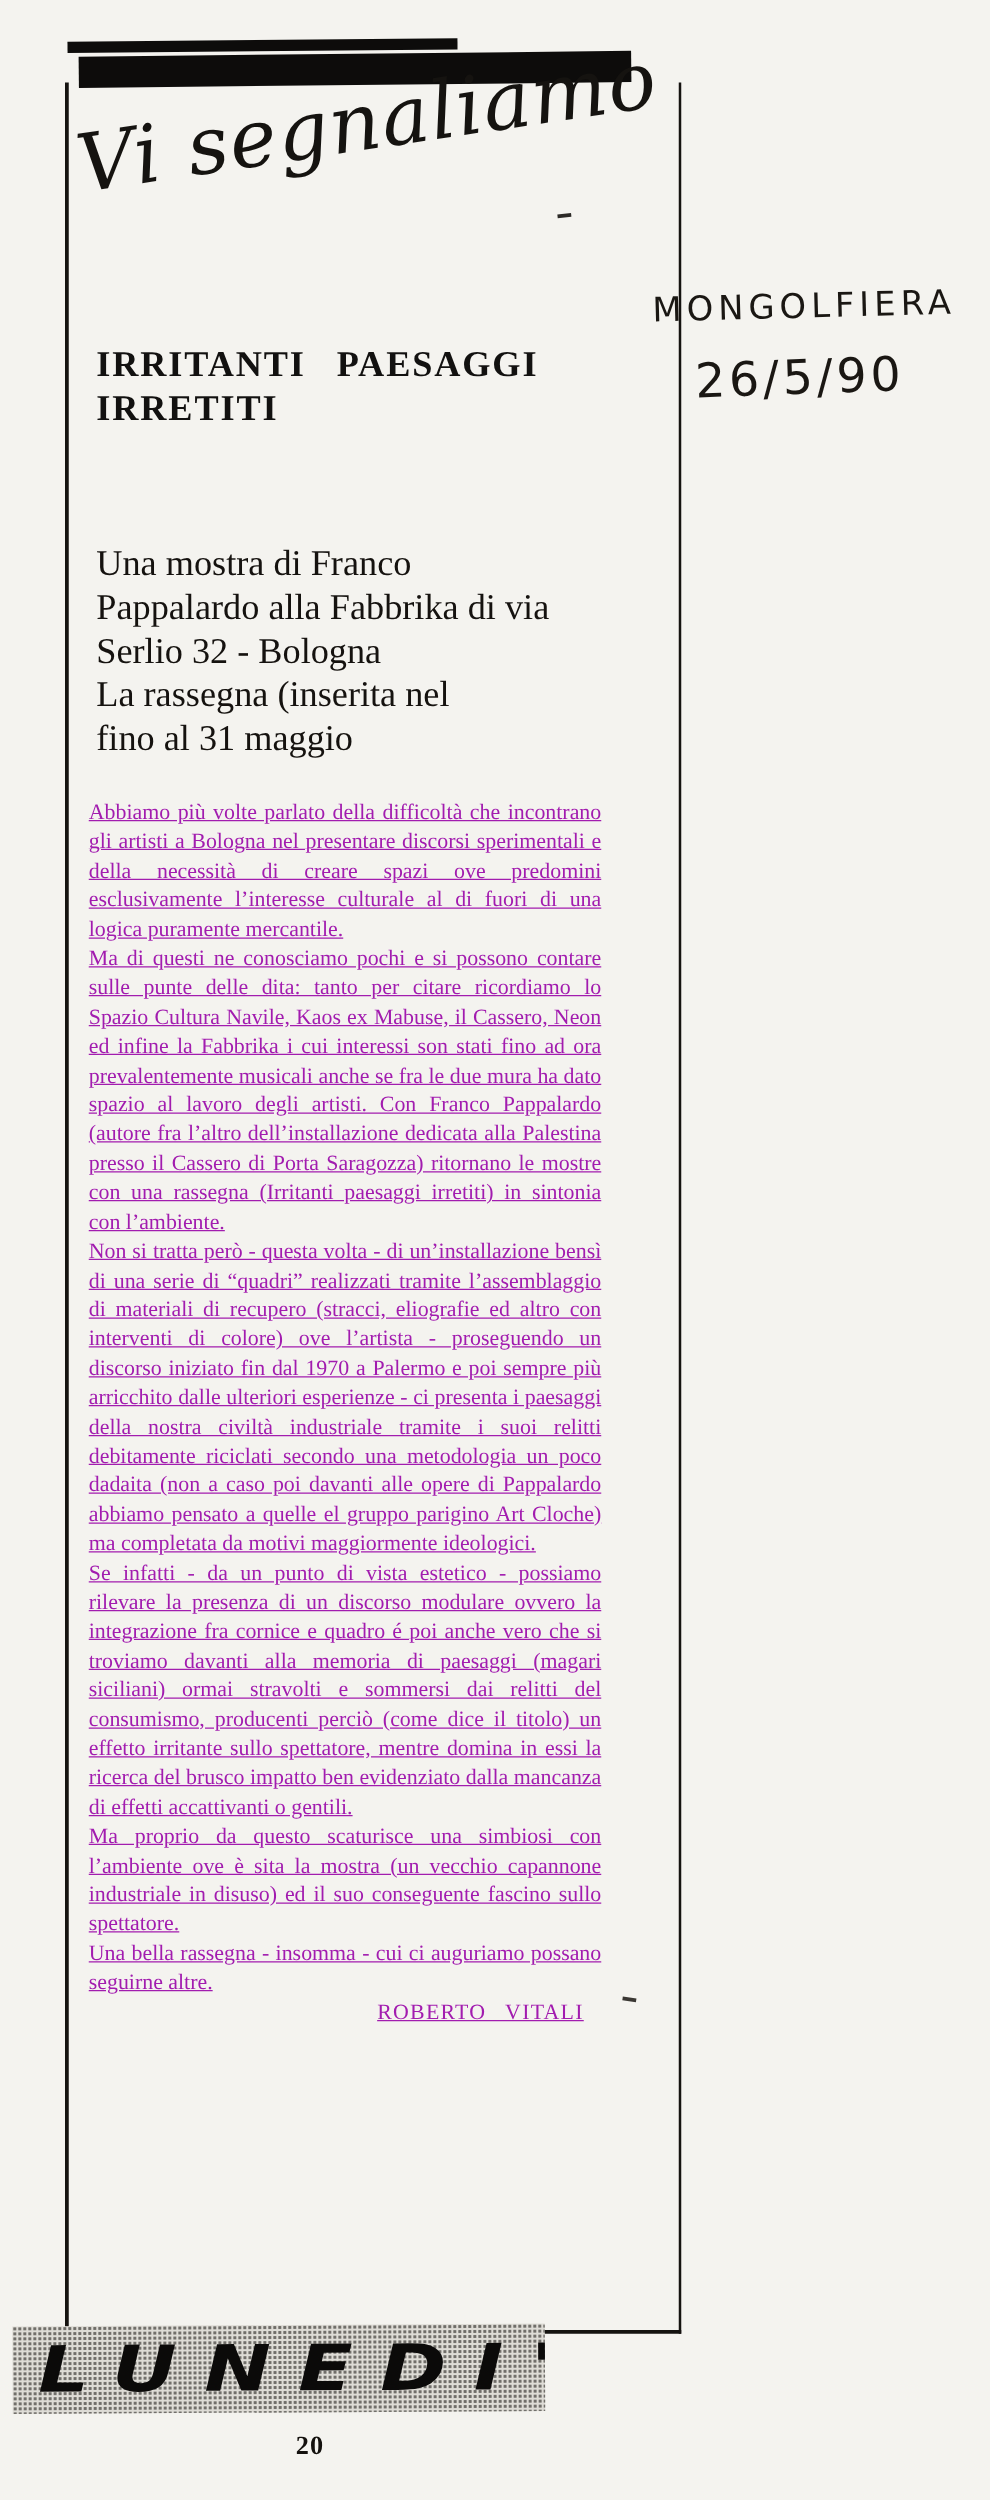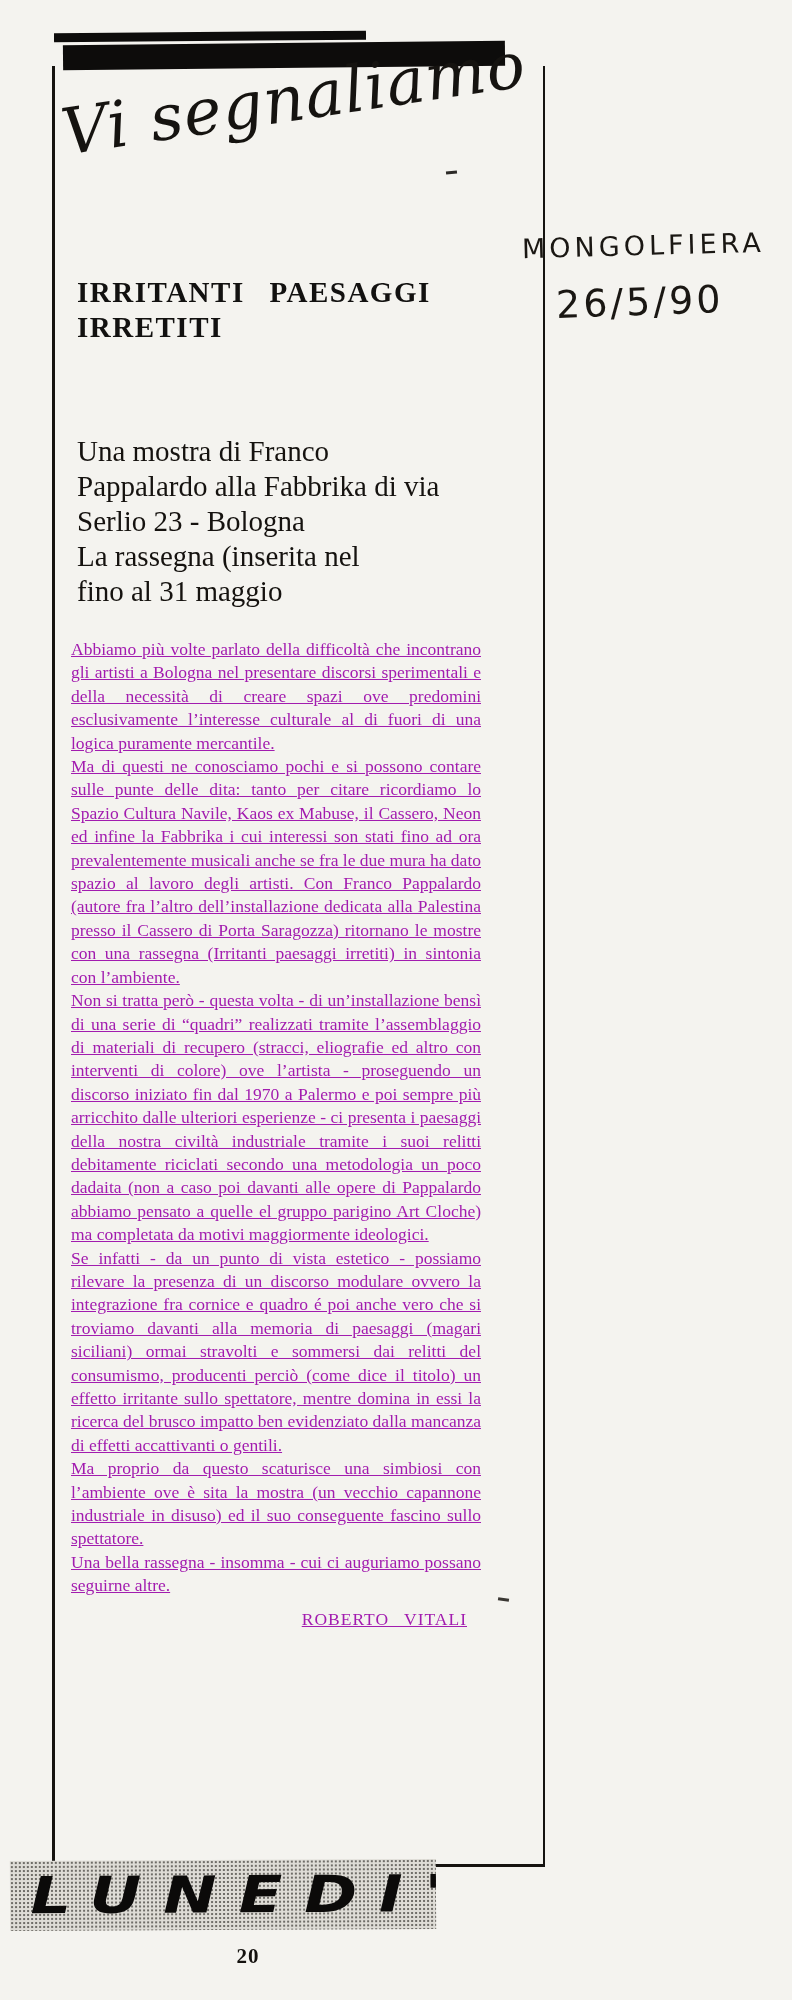--- a/index.html
+++ b/index.html
@@ -35,21 +35,21 @@
     position:absolute;left:22px;top:320px;width:400px;
     font-size:29px;line-height:35px;color:#15120f;margin-top:48px;
   }
   .standfirst p{margin:0;}
   .article-body{
     position:absolute;left:16px;top:572px;width:410px;
     font-size:17.5px;line-height:23.4px;text-align:justify;color:#a21caf;text-decoration:underline;
   }
   .article-body p{margin:0;}
   .byline{
-    margin-top:10px;text-align:right;padding-right:14px;
+    text-align:right;padding-right:14px;
     font-size:17.5px;letter-spacing:1px;word-spacing:10px;font-weight:500;
   }
   
   .stray-dash-a{position:absolute;left:446px;top:171px;width:11px;height:3px;background:#2c2a27;transform:rotate(-6deg);}
   .stray-dash-b{position:absolute;left:498px;top:1598px;width:11px;height:3px;background:#3a3733;transform:rotate(8deg);}
   
   .hand{font-family:"DejaVu Sans", sans-serif;color:#1a1713;}
   .note-name{
     position:absolute;left:522px;top:230px;
     font-size:27px;letter-spacing:4px;transform:rotate(-1.5deg);
@@ -92,21 +92,21 @@
 
   <div class="clip">
 
     <h1 class="headline"><span>IRRITANTI PAESAGGI</span><br>
       <span>IRRETITI</span>
     </h1>
 
     <div class="standfirst">
         <p>Una mostra di Franco</p>
         <p>Pappalardo alla Fabbrika di via</p>
-        <p>Serlio 23 - Bologna</p>
+        <p>Serlio 32 - Bologna</p>
         <p>La rassegna (inserita nel</p>
         <p>fino al 31 maggio</p>
       </div>
 
     <div class="article-body">
     <p>Abbiamo più volte parlato della difficoltà che incontrano gli artisti a Bologna nel presentare discorsi sperimentali e della necessità di creare spazi ove predomini esclusivamente l’interesse culturale al di fuori di una logica puramente mercantile.</p>
         <p>Ma di questi ne conosciamo pochi e si possono contare sulle punte delle dita: tanto per citare ricordiamo lo Spazio Cultura Navile, Kaos ex Mabuse, il Cassero, Neon ed infine la Fabbrika i cui interessi son stati fino ad ora prevalentemente musicali anche se fra le due mura ha dato spazio al lavoro degli artisti. Con Franco Pappalardo (autore fra l’altro dell’installazione dedicata alla Palestina presso il Cassero di Porta Saragozza) ritornano le mostre con una rassegna (Irritanti paesaggi irretiti) in sintonia con l’ambiente.</p>
         <p>Non si tratta però - questa volta - di un’installazione bensì di una serie di “quadri” realizzati tramite l’assemblaggio di materiali di recupero (stracci, eliografie ed altro con interventi di colore) ove l’artista - proseguendo un discorso iniziato fin dal 1970 a Palermo e poi sempre più arricchito dalle ulteriori esperienze - ci presenta i paesaggi della nostra civiltà industriale tramite i suoi relitti debitamente riciclati secondo una metodologia un poco dadaita (non a caso poi davanti alle opere di Pappalardo abbiamo pensato a quelle el gruppo parigino Art Cloche) ma completata da motivi maggiormente ideologici.</p>
         <p>Se infatti - da un punto di vista estetico - possiamo rilevare la presenza di un discorso modulare ovvero la integrazione fra cornice e quadro é poi anche vero che si troviamo davanti alla memoria di paesaggi (magari siciliani) ormai stravolti e sommersi dai relitti del consumismo, producenti perciò (come dice il titolo) un effetto irritante sullo spettatore, mentre domina in essi la ricerca del brusco impatto ben evidenziato dalla mancanza di effetti accattivanti o gentili.</p>
         <p>Ma proprio da questo scaturisce una simbiosi con l’ambiente ove è sita la mostra (un vecchio capannone industriale in disuso) ed il suo conseguente fascino sullo spettatore.</p>

